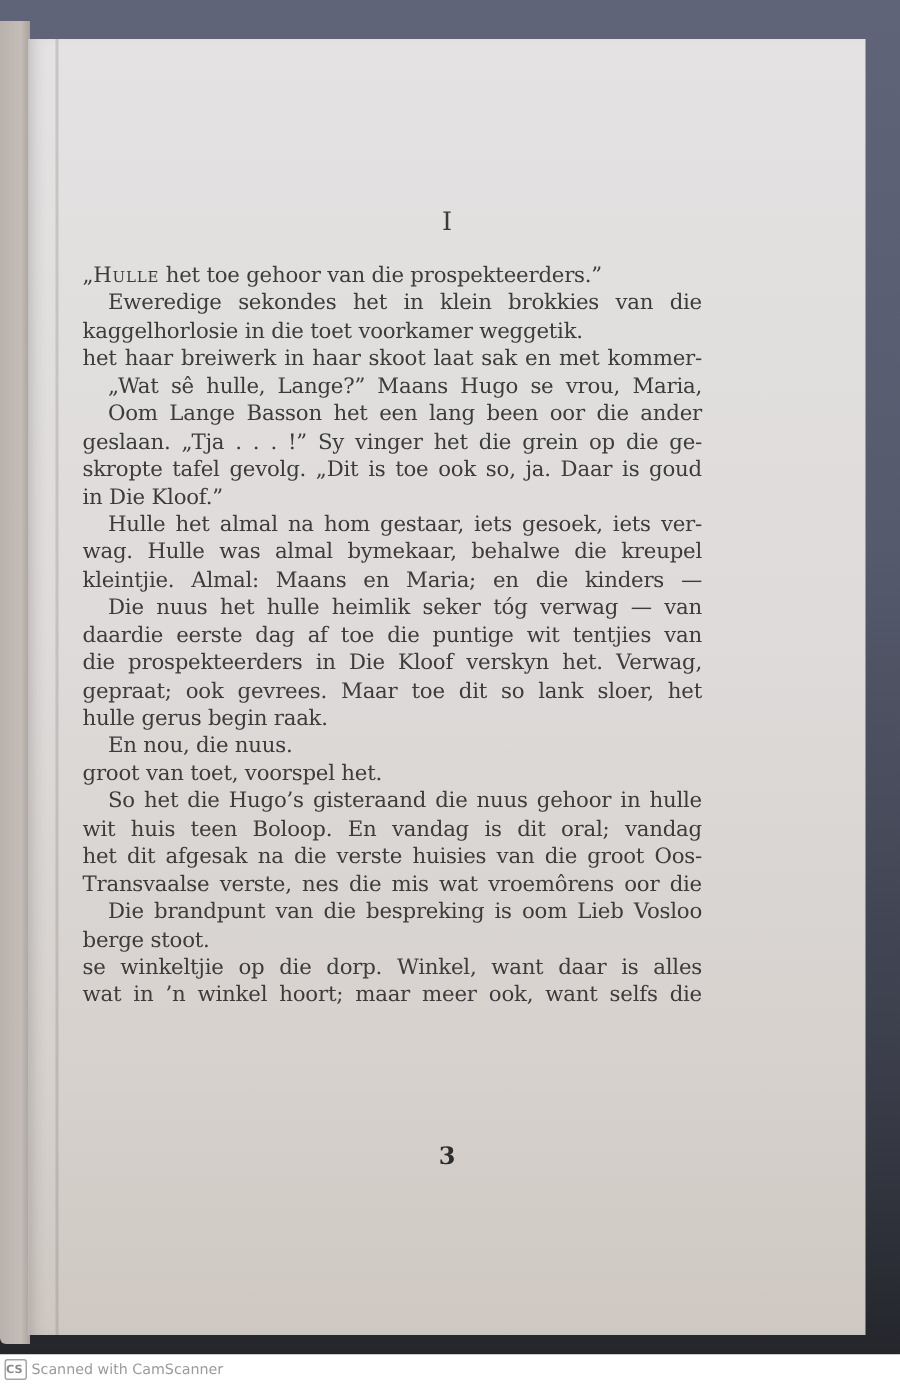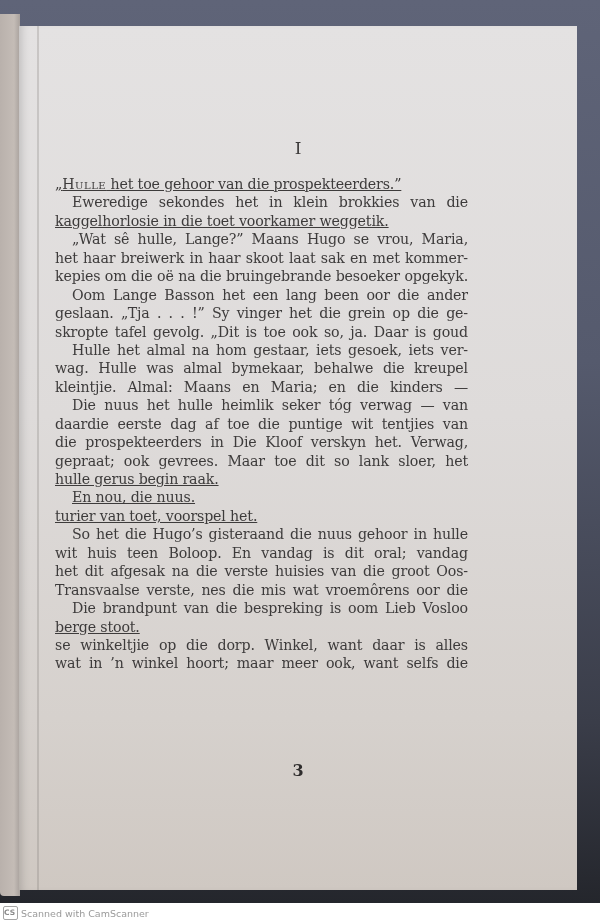--- a/index.html
+++ b/index.html
@@ -31,21 +31,21 @@
       position: absolute; left: 0; width: 100%; top: 112px;
       text-align: center; font-size: 17px; color: #3c3a3a;
     }
     .text {
       position: absolute; left: 36px; top: 149px; width: 413px;
       font-family: "DejaVu Serif", serif;
       font-size: 14.2px; line-height: 18.45px; color: #3d3b3b;
       letter-spacing: -0.15px;
     }
     .line { display: block; white-space: nowrap; text-align: justify; text-align-last: justify; height: 18.45px; }
-    .line.last { text-align-last: left; text-decoration: underline; }
+    .line.last { text-align-last: left; }
     .line.indent { padding-left: 17px; }
     .sc { font-variant: small-caps; letter-spacing: 0.5px; }
     .folio {
       position: absolute; left: 0; width: 100%; top: 735px;
       text-align: center; font-size: 16px; color: #2f2d2d; font-weight: bold;
     }
     .footer {
       position: absolute; left: 0; top: 903px; width: 600px; height: 20px;
       background: #ffffff; display: flex; align-items: center;
       font-family: "DejaVu Sans", sans-serif; font-size: 9.5px; color: #9a9a9a;
@@ -61,36 +61,36 @@
 
 <div class="scan">
   <div class="left-page"></div>
   <div class="page">
     <div class="gutter-line"></div>
     <div class="chapter">I</div>
     <div class="text" id="body-text">
         <span class="line last">„<span class="sc">Hulle</span> het toe gehoor van die prospekteerders.”</span>
         <span class="line indent">Eweredige sekondes het in klein brokkies van die</span>
         <span class="line last">kaggelhorlosie in die toet voorkamer weggetik.</span>
+        <span class="line">het haar breiwerk in haar skoot laat sak en met kommer-</span>
         <span class="line indent">„Wat sê hulle, Lange?” Maans Hugo se vrou, Maria,</span>
-        <span class="line">het haar breiwerk in haar skoot laat sak en met kommer-</span>
-        <span class="line">kepies om die oë na die bruingebrande besoeker opgekyk.</span>
         <span class="line indent">Oom Lange Basson het een lang been oor die ander</span>
         <span class="line">geslaan. „Tja . . . !” Sy vinger het die grein op die ge-</span>
         <span class="line">skropte tafel gevolg. „Dit is toe ook so, ja. Daar is goud</span>
+        <span class="line last">in Die Kloof.”</span>
         <span class="line indent">Hulle het almal na hom gestaar, iets gesoek, iets ver-</span>
         <span class="line">wag. Hulle was almal bymekaar, behalwe die kreupel</span>
         <span class="line">kleintjie. Almal: Maans en Maria; en die kinders —</span>
         <span class="line indent">Die nuus het hulle heimlik seker tóg verwag — van</span>
         <span class="line">daardie eerste dag af toe die puntige wit tentjies van</span>
         <span class="line">die prospekteerders in Die Kloof verskyn het. Verwag,</span>
         <span class="line">gepraat; ook gevrees. Maar toe dit so lank sloer, het</span>
         <span class="line last">hulle gerus begin raak.</span>
         <span class="line indent last">En nou, die nuus.</span>
-        <span class="line last">turier van toet, voorspel het.</span>
+        <span class="line last">groot van toet, voorspel het.</span>
         <span class="line indent">So het die Hugo’s gisteraand die nuus gehoor in hulle</span>
         <span class="line">wit huis teen Boloop. En vandag is dit oral; vandag</span>
         <span class="line">het dit afgesak na die verste huisies van die groot Oos-</span>
         <span class="line">Transvaalse verste, nes die mis wat vroemôrens oor die</span>
         <span class="line indent">Die brandpunt van die bespreking is oom Lieb Vosloo</span>
         <span class="line last">berge stoot.</span>
         <span class="line">se winkeltjie op die dorp. Winkel, want daar is alles</span>
         <span class="line">wat in ’n winkel hoort; maar meer ook, want selfs die</span>
       </div>
     <div class="folio">3</div>

